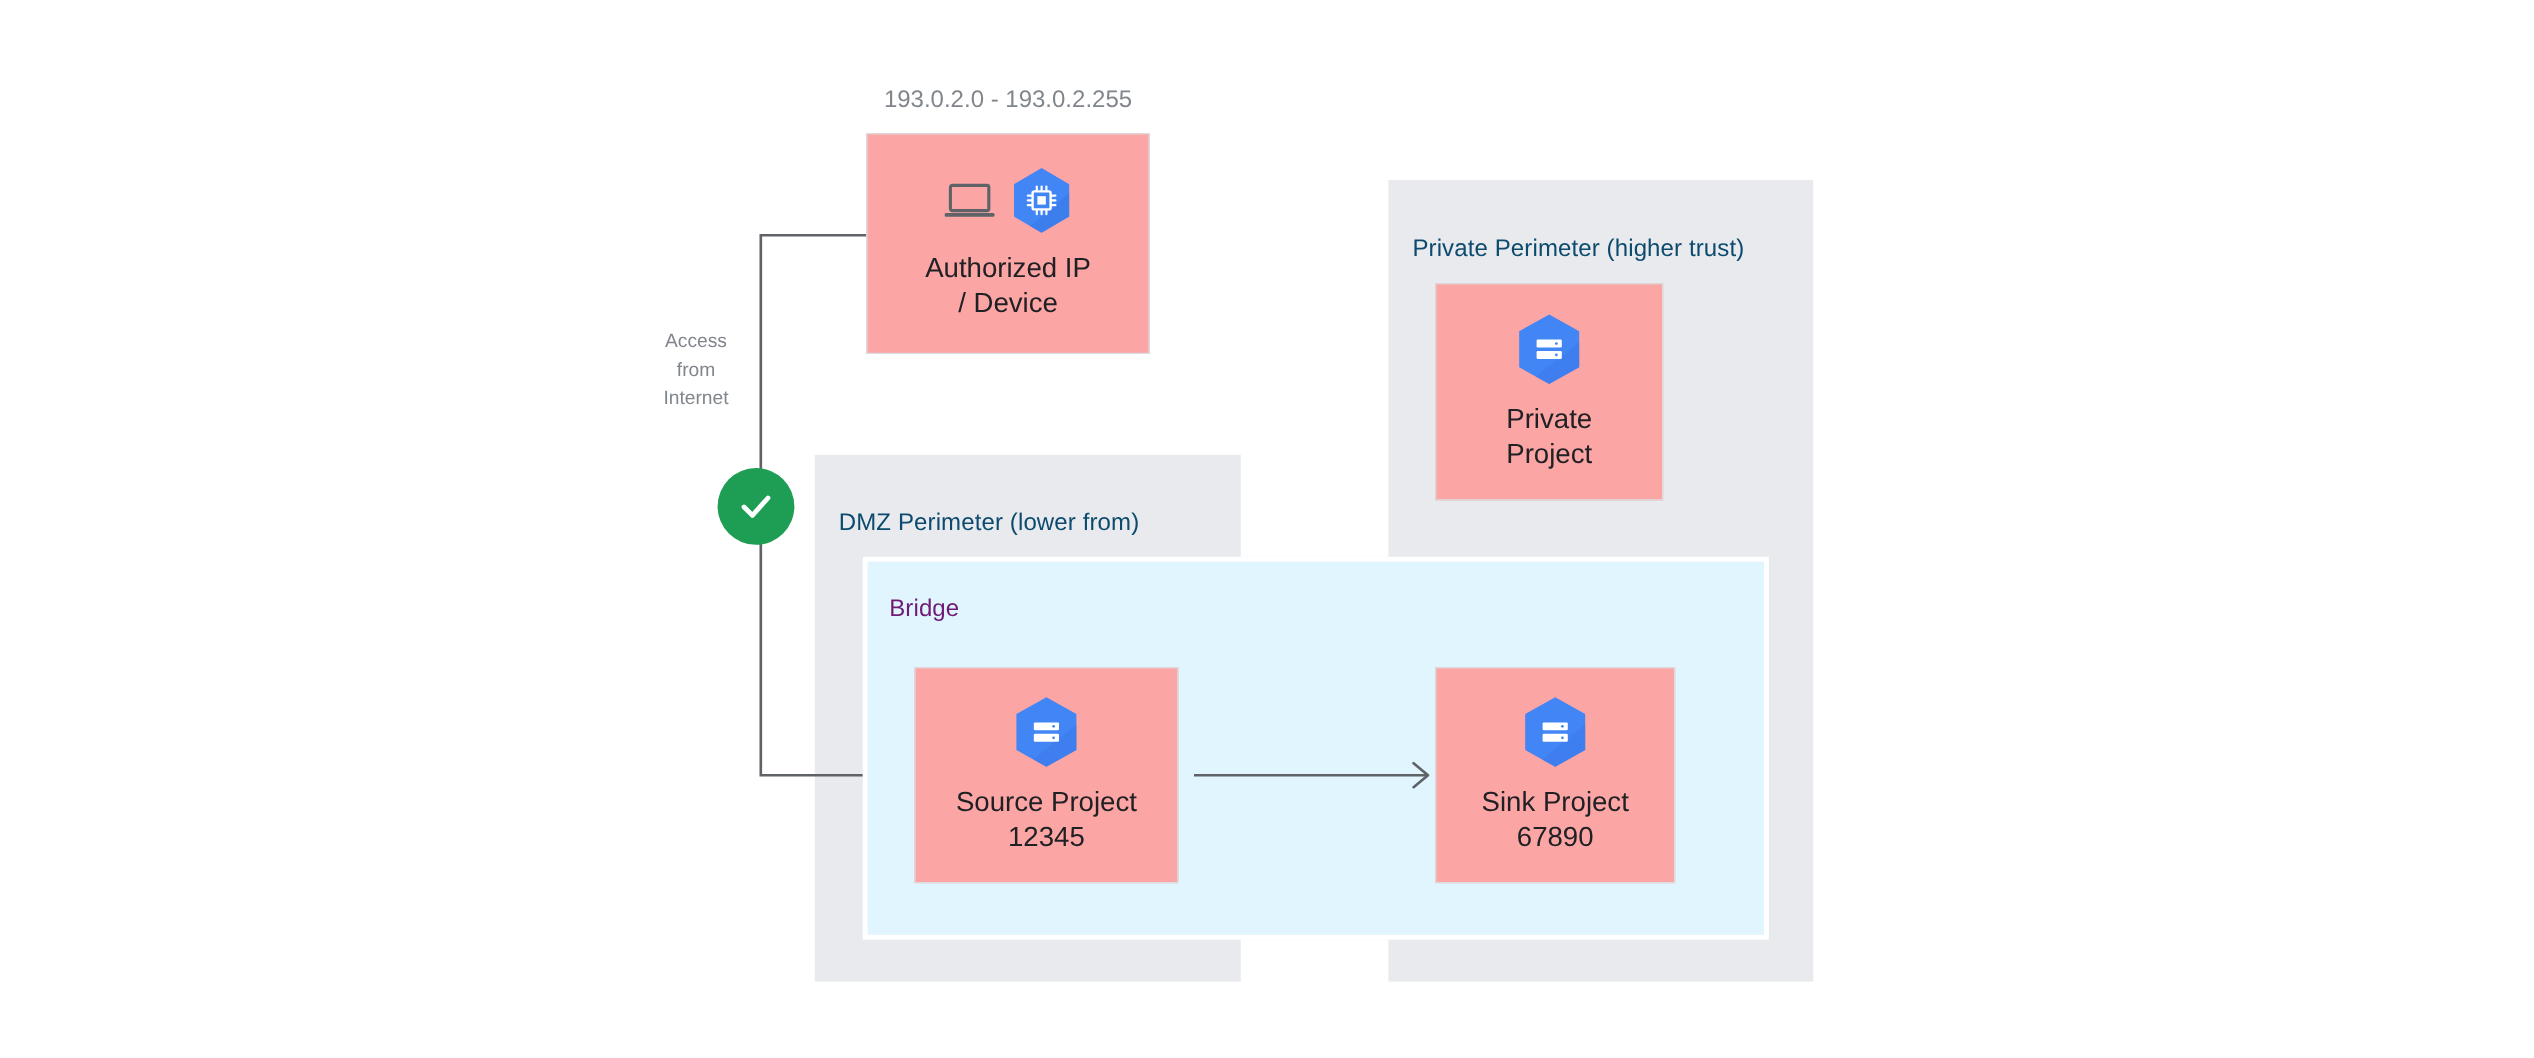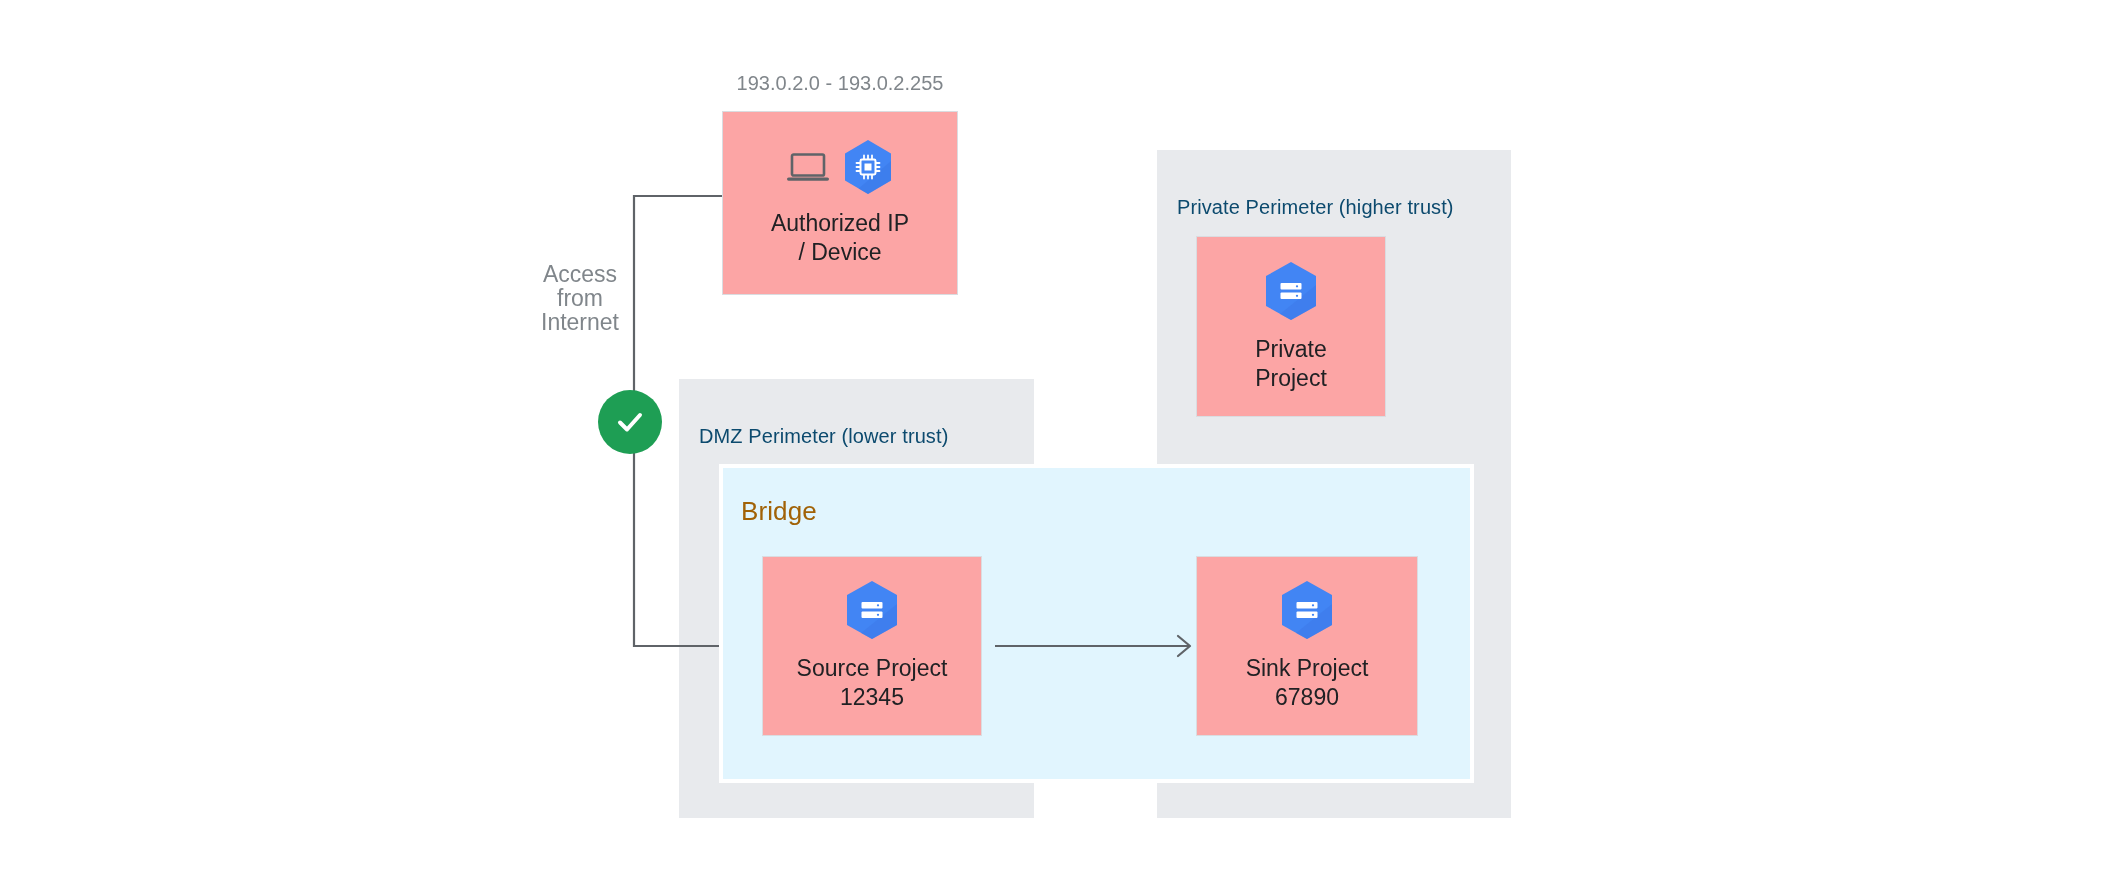--- a/index.html
+++ b/index.html
@@ -38,22 +38,22 @@
 
   .bridge {
     background: #e1f5fe;
     border: 4px solid #ffffff;
     box-sizing: border-box;
   }
   .bridge-label {
     position: absolute;
     left: 18px;
     top: 28px;
-    font-size: 26px;
-    color: #a16207;
+    font-size: 20px;
+    color: #701a75;
     white-space: nowrap;
     letter-spacing: 0.1px;
   }
 
   .node-box {
     background: #fca5a5;
     border: 1px solid #dadce0;
     box-sizing: border-box;
     display: flex;
     flex-direction: column;
@@ -78,25 +78,26 @@
   .range-label {
     position: absolute;
     font-size: 20px;
     color: #80868b;
     white-space: nowrap;
     text-align: center;
   }
 
   .edge-label {
     position: absolute;
-    font-size: 23px;
+    font-size: 16px;
     line-height: 24px;
     color: #80868b;
     text-align: center;
     white-space: pre-line;
+    margin-top: 11px;
   }
 
   .check-badge {
     position: absolute;
     width: 64px;
     height: 64px;
     border-radius: 50%;
     background: #1e9e54;
     display: flex;
     align-items: center;
@@ -114,21 +115,21 @@
 </head>
 <body>
 
 <div id="canvas">
 
   <div class="abs perimeter" style="left:1157px; top:150px; width:354px; height:668px;">
     <div class="perimeter-label">Private Perimeter (higher trust)</div>
   </div>
 
   <div class="abs perimeter" style="left:679px; top:379px; width:355px; height:439px;">
-    <div class="perimeter-label">DMZ Perimeter (lower trust)</div>
+    <div class="perimeter-label">DMZ Perimeter (lower from)</div>
   </div>
 
   <svg class="connector" width="2112" height="882">
 
     <path d="M 722 196 L 634 196 L 634 646 L 762 646" fill="none" stroke="#5f6368" stroke-width="2.2"></path>
   </svg>
 
   <div class="abs bridge" style="left:719px; top:464px; width:755px; height:319px;">
     <div class="bridge-label">Bridge</div>
   </div>
@@ -216,21 +217,21 @@
           <rect x="16.5" y="31.5" width="21" height="6.6" rx="1" fill="#ffffff"></rect>
           <circle cx="33" cy="25.3" r="1.15" fill="#4285f4"></circle>
           <circle cx="33" cy="34.8" r="1.15" fill="#4285f4"></circle>
         </svg>
       </span>
     </div>
     <div class="node-label">Source Project
 12345</div>
   </div>
 
-  <div class="abs node-box" style="left:1196px; top:556px; width:222px; height:180px;">
+  <div class="abs node-box" style="left:1196px; top:556px; width:200px; height:180px;">
     <div class="node-icons">
       <span style="display:inline-flex;">
         <svg width="54" height="60" viewBox="0 0 54 60" aria-hidden="true">
           <polygon points="27,1 52,15 52,45 27,59 2,45 2,15" fill="#4285f4"></polygon>
           <polygon points="52,24 52,45 27,59 16,53" fill="#3b78e7" opacity="0.5"></polygon>
           <rect x="16.5" y="22" width="21" height="6.6" rx="1" fill="#ffffff"></rect>
           <rect x="16.5" y="31.5" width="21" height="6.6" rx="1" fill="#ffffff"></rect>
           <circle cx="33" cy="25.3" r="1.15" fill="#4285f4"></circle>
           <circle cx="33" cy="34.8" r="1.15" fill="#4285f4"></circle>
         </svg>

